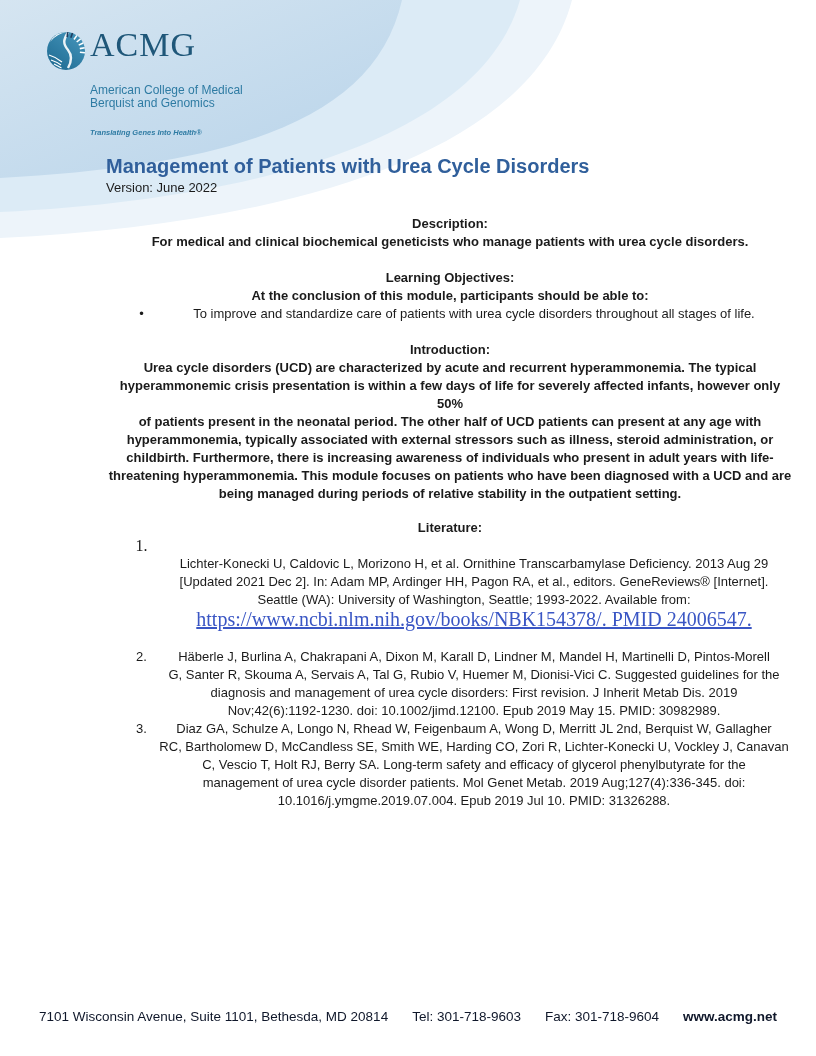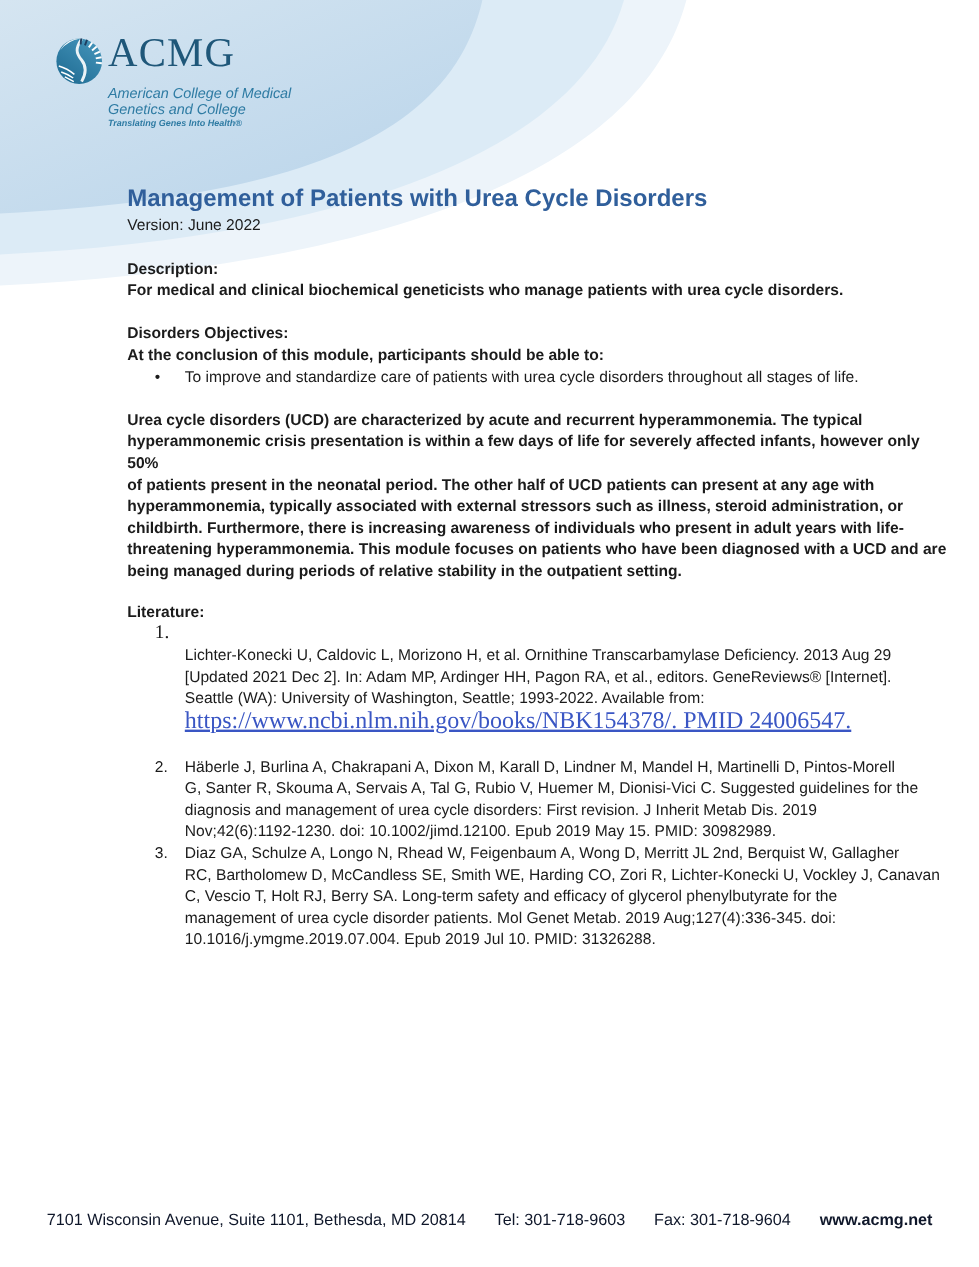--- a/index.html
+++ b/index.html
@@ -10,28 +10,28 @@
   .header-art { position:absolute; top:0; left:0; pointer-events:none; }
 
   
   .logo { position:absolute; top:28px; left:46px; display:flex; align-items:flex-start; }
   .logo-mark { width:40px; height:40px; margin-top:3px; }
   .logo-textcol { margin-left:4px; }
   .logo-acronym {
     font-family:"Liberation Serif", serif; font-size:34px; line-height:34px;
     color:#1f5779; letter-spacing:1px;
   }
-  .logo-name { font-size:12px; line-height:13px; color:#2e7ba3; margin-top:10px;font-style:italic; }
-  .logo-tagline { font-size:7.5px; font-weight:bold; font-style:italic; color:#2e7ba3; margin-top:0; }
+  .logo-name { font-size:12px; line-height:13px; color:#2e7ba3; margin-top:22px; }
+  .logo-tagline { font-size:7.5px; font-weight:bold; font-style:italic; color:#2e7ba3; margin-top:18px; }
 
   
   .content { position:absolute; top:0; left:0; width:816px; padding:155px 56px 0 72px; box-sizing:border-box;margin-left:34px; }
   h1.title { margin:0 0 2px 0; font-size:20px; line-height:22px; font-weight:bold; color:#305f9b; }
   .version { font-size:13px; line-height:18px; }
-  section { margin-top:18px; }
+  section { margin-top:18px;text-align:center; }
   section.lit { margin-top:16px; }
   .h { font-weight:bold; font-size:13px; line-height:18px; }
   .body-text { font-size:13px; line-height:18px;font-weight:bold; }
   .pre { white-space:pre-line; }
 
   .bullet-row { display:flex; align-items:flex-start; }
   .bullet-glyph { margin-left:23px; width:25px; font-size:13px; line-height:18px; flex-shrink:0; }
 
   ol.lit-list { margin:0; padding:0; list-style:none; }
   ol.lit-list li { display:flex; align-items:flex-start; }
@@ -88,45 +88,46 @@
       <line x1="33.8" y1="17.6" x2="38.7" y2="16.7" stroke="#ffffff" stroke-width="1.6"></line>
       <line x1="33.9" y1="21.2" x2="38.9" y2="21.7" stroke="#ffffff" stroke-width="1.6"></line>
       <path d="M3,24 Q10,26 16,31" stroke="#ffffff" stroke-width="1.2" fill="none"></path>
       <path d="M5,29 Q11,31 15,34" stroke="#ffffff" stroke-width="1.2" fill="none"></path>
       <path d="M8,33 Q12,35 15.5,37" stroke="#ffffff" stroke-width="1.2" fill="none"></path>
     </svg>
     <div class="logo-textcol">
       <div class="logo-acronym">ACMG</div>
       <div class="logo-name">
         <div>American College of Medical</div>
-        <div>Genetics and College</div>
+        <div>Berquist and Genomics</div>
       </div>
       <div class="logo-tagline">Translating Genes Into Health®</div>
     </div>
   </div>
 
   <div class="content">
     <h1 class="title">Management of Patients with Urea Cycle Disorders</h1>
     <div class="version">Version: June 2022</div>
 
     <section>
       <div class="h">Description:</div>
       <div class="body-text">For medical and clinical biochemical geneticists who manage patients with urea cycle disorders.</div>
     </section>
 
     <section>
-      <div class="h">Disorders Objectives:</div>
+      <div class="h">Learning Objectives:</div>
       <div class="body-text">At the conclusion of this module, participants should be able to:</div>
       <div class="bullet-row">
         <span class="bullet-glyph">•</span>
         <div class="li-text">To improve and standardize care of patients with urea cycle disorders throughout all stages of life.</div>
       </div>
     </section>
 
     <section>
+      <div class="h">Introduction:</div>
       <div class="body-text pre">Urea cycle disorders (UCD) are characterized by acute and recurrent hyperammonemia. The typical
 hyperammonemic crisis presentation is within a few days of life for severely affected infants, however only 50%
 of patients present in the neonatal period. The other half of UCD patients can present at any age with
 hyperammonemia, typically associated with external stressors such as illness, steroid administration, or
 childbirth. Furthermore, there is increasing awareness of individuals who present in adult years with life-
 threatening hyperammonemia. This module focuses on patients who have been diagnosed with a UCD and are
 being managed during periods of relative stability in the outpatient setting.</div>
     </section>
 
     <section class="lit">

